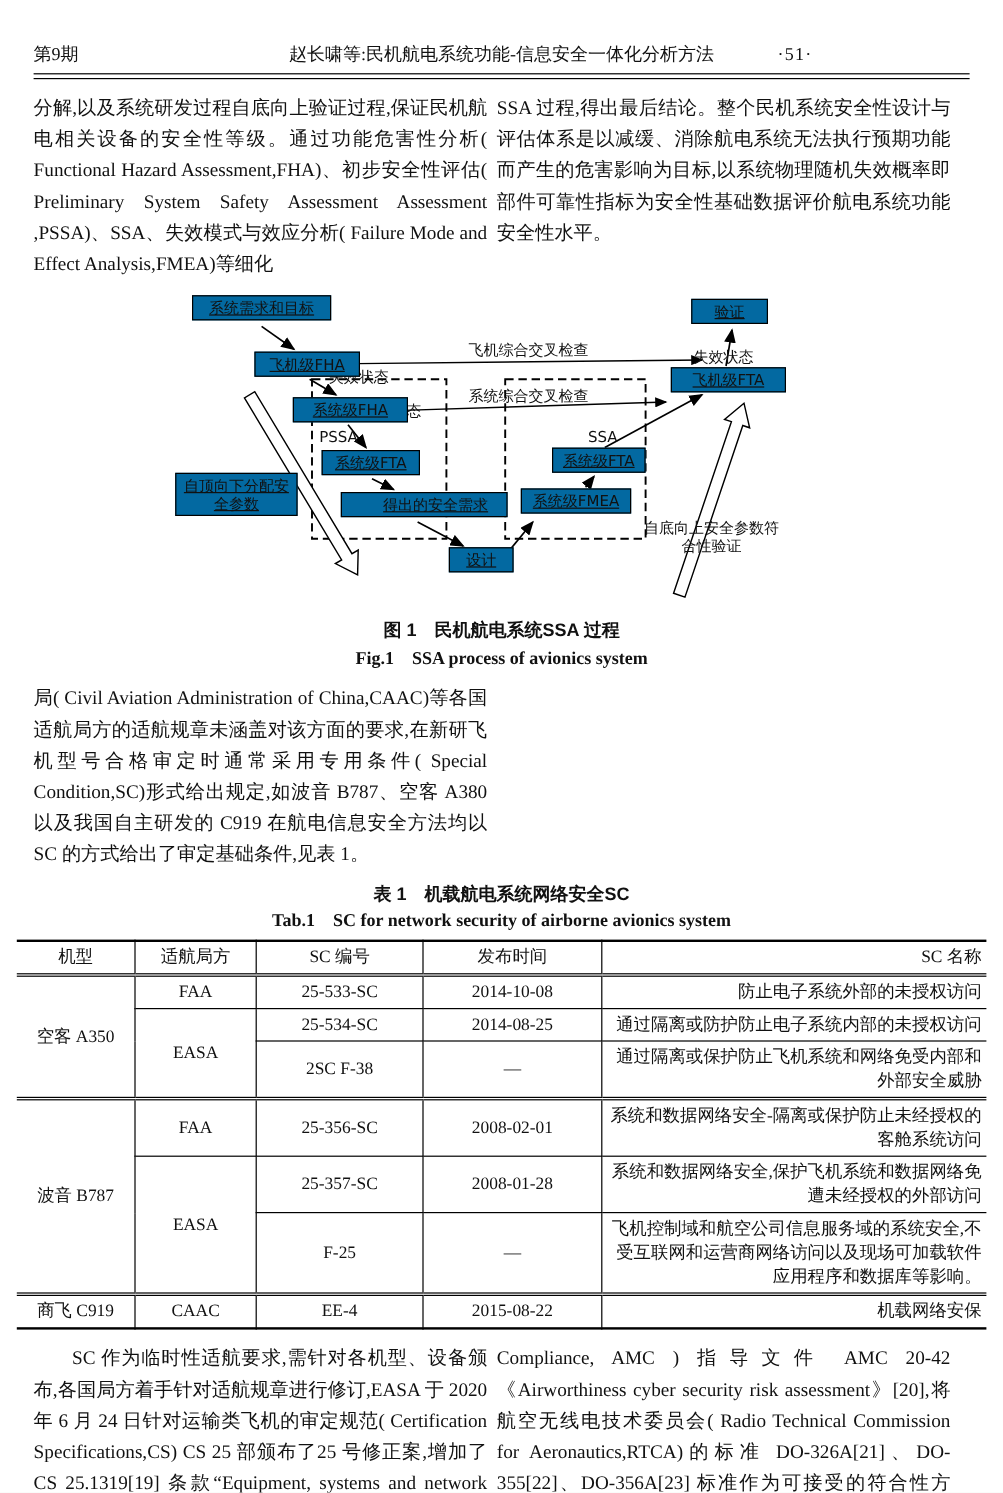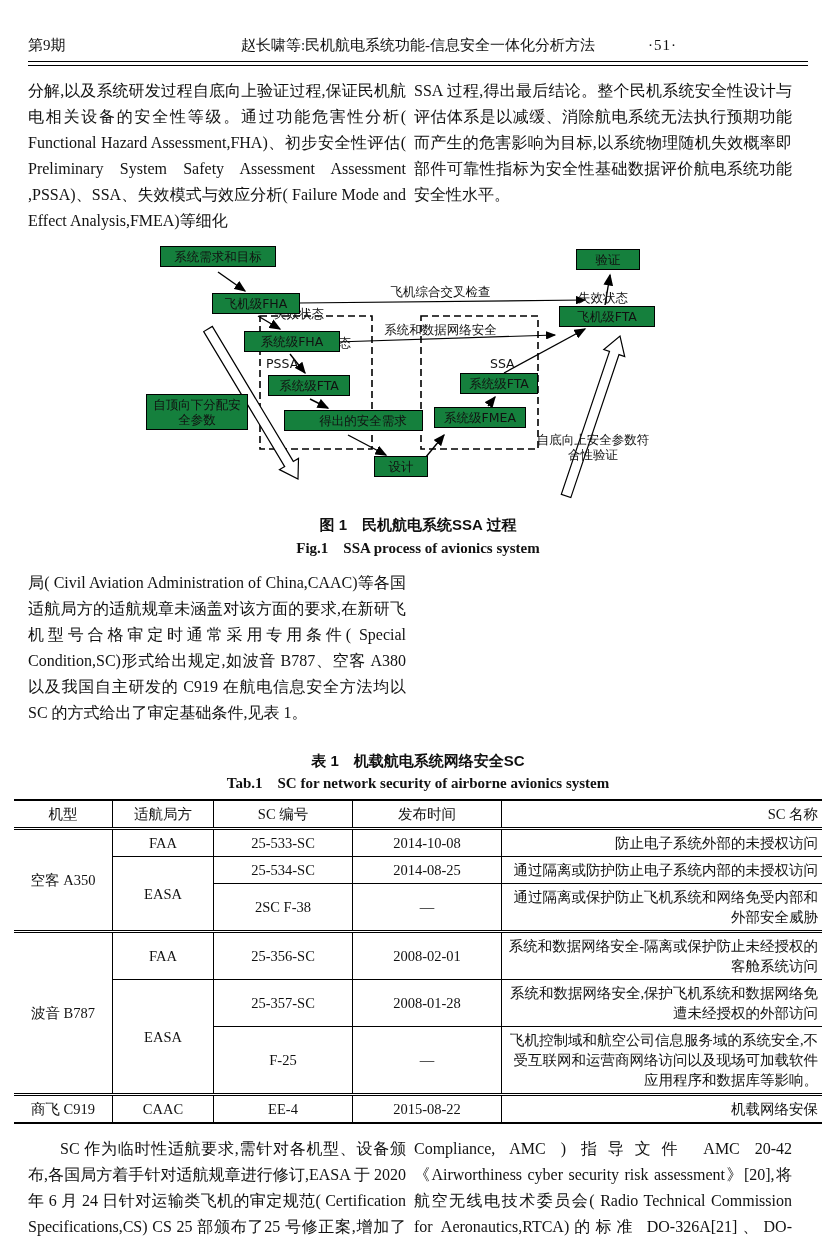--- a/index.html
+++ b/index.html
@@ -16,29 +16,29 @@
   .hdr-page{width:160px;text-align:left;letter-spacing:1px;}
   .double-rule{margin-top:6px;height:3px;border-top:1.5px solid #000;border-bottom:1.5px solid #000;}
   
   .cols{display:flex;gap:8px;margin:0 28px;}
   .col{width:378px;font-size:16px;line-height:26px;text-align:justify;text-justify:inter-ideograph;}
   .indent{text-indent:2em;}
   .sec-head{font-weight:bold;font-size:16.5px;margin:2px 0 4px 0;font-family:"Liberation Sans","DejaVu Sans",sans-serif;}
   
   .fig-wrap{width:560px;height:262px;margin:10px auto 0 auto;position:relative;font-family:"DejaVu Sans","Liberation Sans",sans-serif;}
   .fig-wrap svg{position:absolute;left:0;top:0;z-index:0;}
-  .dbox{position:absolute;border:1.5px solid #000;background:#15803d;font-size:12.5px;
-        text-align:center;padding:2px 3px;z-index:2;line-height:15px;}
+  .dbox{position:absolute;border:1.5px solid #000;background:#0369a1;font-size:12.5px;
+        text-align:center;padding:2px 3px;z-index:2;line-height:15px;text-decoration:underline;}
   .dlbl{position:absolute;font-size:12.5px;z-index:1;line-height:15px;white-space:nowrap;}
   .dlbl.center{text-align:center;white-space:normal;}
   .fig-cap{ text-align:center;font-weight:bold;}
   .fig-cap-zh{font-size:15px;margin-top:10px;font-family:"Liberation Sans","DejaVu Sans",sans-serif;}
   .fig-cap-en{font-size:15px;margin-top:4px;}
   
-  .tbl-cap-zh{text-align:center;font-weight:bold;font-size:15px;margin-top:26px;font-family:"Liberation Sans","DejaVu Sans",sans-serif;}
+  .tbl-cap-zh{text-align:center;font-weight:bold;font-size:15px;margin-top:10px;font-family:"Liberation Sans","DejaVu Sans",sans-serif;}
   .tbl-cap-en{text-align:center;font-weight:bold;font-size:15px;margin:3px 0 6px 0;}
   table.sc{border-collapse:collapse;width:808px;margin:0 auto;font-size:14.5px;
            border-top:2px solid #000;border-bottom:2px solid #000;}
   table.sc th,table.sc td{border:1px solid #000;text-align:center;padding:3px 4px;line-height:20px;}
   table.sc th{font-weight:normal;border-bottom:3px double #000;}
   table.sc tr.group td{border-top:3px double #000;}
   table.sc th:first-child,table.sc td.edge-l{border-left:none;}
   table.sc th:last-child,table.sc td.edge-r{border-right:none;text-align:right;}
   .w-model{width:90px;} .w-auth{width:92px;} .w-no{width:130px;} .w-date{width:140px;}
   .bottom-block{margin-top:12px;}
@@ -100,21 +100,21 @@
     <div class="dbox" style="left:296px;top:163px;width:84px;">系统级FMEA</div>
     <div class="dbox" style="left:322px;top:129px;width:70px;">系统级FTA</div>
     <div class="dbox" style="left:8px;top:150px;width:94px;">自顶向下分配安全参数</div>
 
     <div class="dlbl" style="left:128px;top:112px;">PSSA</div>
     <div class="dlbl" style="left:352px;top:112px;">SSA</div>
     <div class="dlbl" style="left:136px;top:62px;">失效状态</div>
     <div class="dlbl" style="left:163px;top:91px;">失效状态</div>
     <div class="dlbl" style="left:440px;top:46px;">失效状态</div>
     <div class="dlbl center" style="left:215px;top:40px;width:175px;">飞机综合交叉检查</div>
-    <div class="dlbl center" style="left:215px;top:78px;width:175px;">系统和数据网络安全</div>
+    <div class="dlbl center" style="left:215px;top:78px;width:175px;">系统综合交叉检查</div>
     <div class="dlbl center" style="left:398px;top:188px;width:114px;">自底向上安全参数符合性验证</div>
   </div>
 
   <div class="fig-cap fig-cap-zh">图 1　民机航电系统SSA 过程</div>
   <div class="fig-cap fig-cap-en">Fig.1　SSA process of avionics system</div>
 
   <div class="cols" style="margin-top:12px;">
     <div class="col">局( Civil Aviation Administration of China,CAAC)等各国适航局方的适航规章未涵盖对该方面的要求,在新研飞机型号合格审定时通常采用专用条件( Special Condition,SC)形式给出规定,如波音 B787、空客 A380 以及我国自主研发的 C919 在航电信息安全方法均以 SC 的方式给出了审定基础条件,见表 1。</div>
   </div>
 

